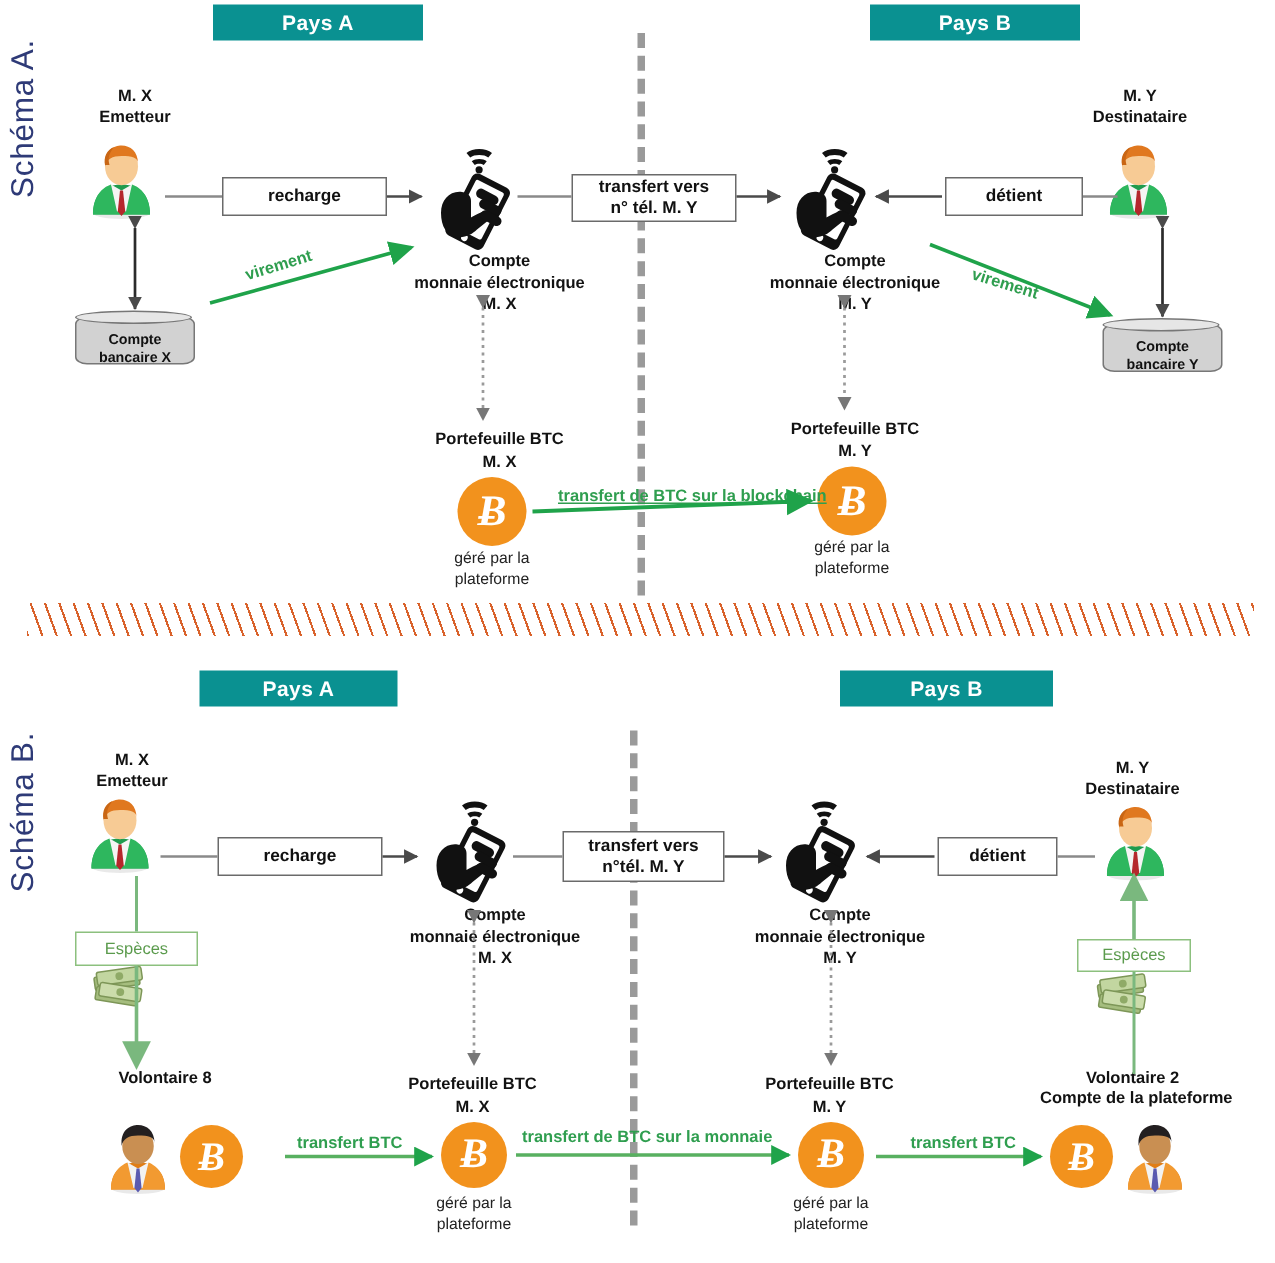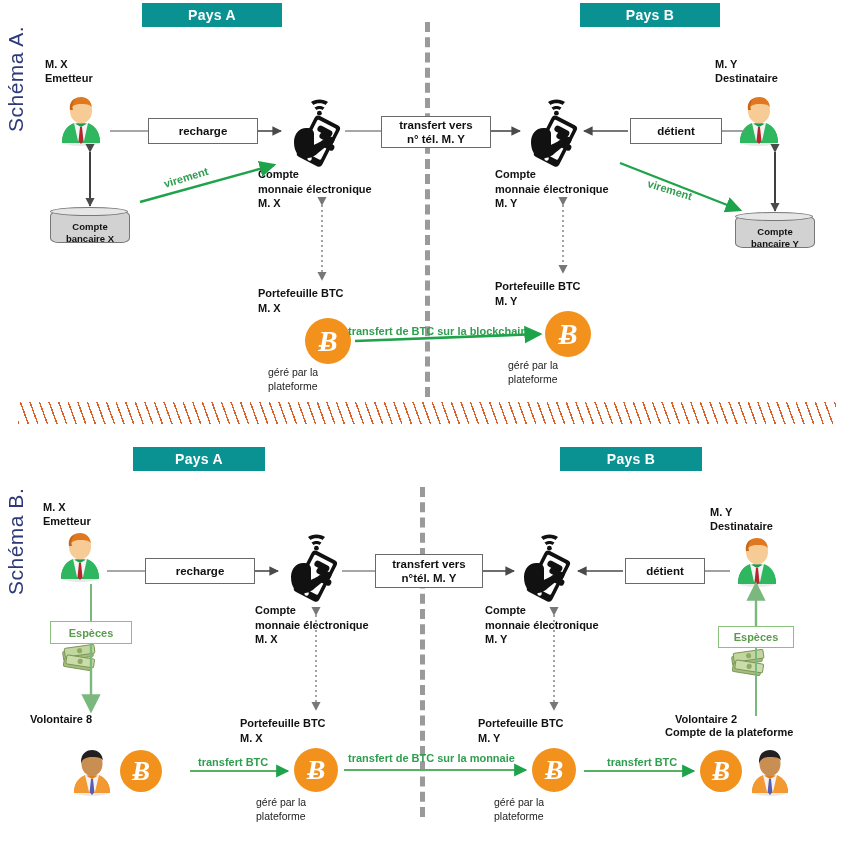--- a/index.html
+++ b/index.html
@@ -52,21 +52,21 @@
     text-align:center;
     line-height:1.25;
     box-sizing:border-box;
   }
 
   
   .cap{
     position:absolute;
     font-size:11px;
     font-weight:bold;
-    text-align:left;
+    text-align:center;
     line-height:1.32;
     color:#121212;
     white-space:pre-line;
   }
   .cap.ital{}
   .cap.platf{font-size:10.5px;font-weight:normal;color:#222;}
 
   
   .glabel{
     position:absolute;
@@ -118,21 +118,21 @@
     text-align:center;font-size:9.5px;font-weight:bold;color:#111;
     line-height:1.3;white-space:pre-line;
   }
 
   
   .especes{
     position:absolute;
     border:1px solid #8cc07e;
     background:#ffffff;
     color:#5b9b4d;
-    font-size:11px;font-weight:bold;
+    font-size:11px;font-weight:normal;
     display:flex;align-items:center;justify-content:center;
     box-sizing:border-box;
   }
 </style>
 </head>
 <body>
 
 <div class="stage">
 
   <div class="schema-label" style="left:4px;top:132px;">Schéma A.</div>
@@ -185,21 +185,21 @@
 bancaire X</div>
   </div>
   <div class="bank" style="left:735px;top:216px;width:80px;height:32px;">
     <div class="lid"></div>
     <div class="txt">Compte
 bancaire Y</div>
   </div>
 
   <div class="glabel tilt" style="left:164px;top:178px;">virement</div>
   <div class="glabel tilt-d" style="left:648px;top:177px;">virement</div>
-  <div class="glabel" style="left:348px;top:325px;">transfert de BTC sur la blockchain</div>
+  <div class="glabel" style="left:372px;top:325px;text-decoration:underline;">transfert de BTC sur la blockchain</div>
 
   <div class="hatch" style="left:18px;top:402px;width:818px;height:22px;"></div>
 
   <div class="schema-label" style="left:4px;top:595px;">Schéma B.</div>
 
   <div class="country-banner" style="left:133px;top:447px;width:132px;">Pays A</div>
   <div class="country-banner" style="left:560px;top:447px;width:142px;">Pays B</div>
 
   <div class="divider" style="left:420px;top:487px;height:330px;"></div>
 

